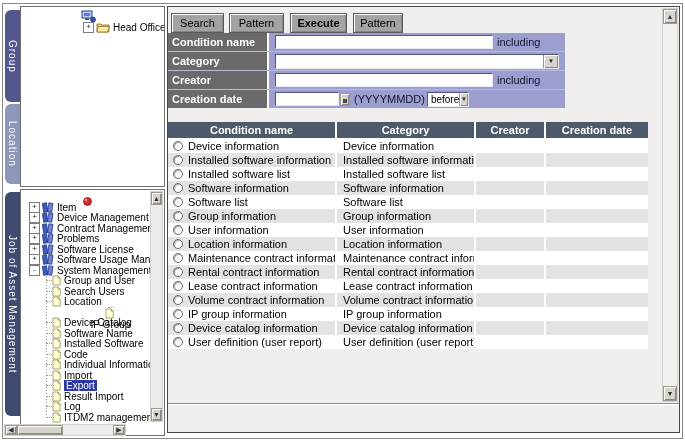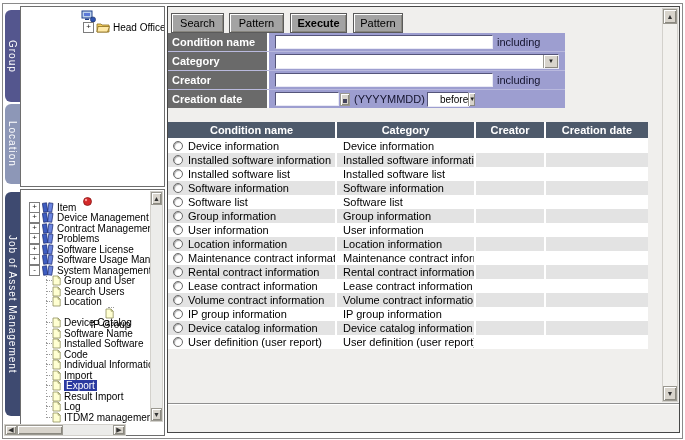--- a/index.html
+++ b/index.html
@@ -64,21 +64,21 @@
   .flabel{width:101px;flex:0 0 auto;background:#6a6a6a;color:#fff;font-weight:bold;font-size:11px;
           display:flex;align-items:center;padding-left:4px;border-right:2px solid #fff;box-sizing:border-box;}
   .ffields{flex:1;display:flex;align-items:center;padding-left:6px;}
   .tinput{height:14px;border:1px solid;border-color:#55557a #e9e9f5 #e9e9f5 #55557a;background:#fff;
           font-size:11px;padding:0 2px;box-sizing:border-box;font-family:"Liberation Sans",sans-serif;}
   .w-big{width:218px;}
   .w-date{width:64px;}
   .suffix{font-size:11px;color:#14142e;margin-left:4px;}
   .fakesel{height:15px;background:#fff;border:1px solid;border-color:#55557a #e9e9f5 #e9e9f5 #55557a;
            display:flex;align-items:stretch;box-sizing:border-box;}
-  .fakesel .val{flex:1;font-size:10px;display:flex;align-items:center;padding-left:12px;}
+  .fakesel .val{flex:1;font-size:10px;display:flex;align-items:center;padding-left:3px;}
   .fakesel .selbtn{width:14px;background:#d8d4cc;border-left:1px solid #9a9890;
                    box-shadow:inset 1px 1px 0 #fff,inset -1px -1px 0 #8a887f;
                    display:flex;align-items:center;justify-content:center;font-size:6px;color:#222;}
   .sel-cat{width:284px;}
   .sel-before{width:42px;margin-left:2px;}
   .mini-btn{width:10px;height:13px;margin-left:1px;background:#d8d4cc;border:1px solid #9a9890;
             box-shadow:inset 1px 1px 0 #fff,inset -1px -1px 0 #8a887f;position:relative;box-sizing:border-box;}
   .mini-btn span{position:absolute;left:2px;bottom:2px;width:4px;height:4px;background:#44445e;}
 
   .results{position:absolute;left:0;top:115px;width:480px;}

